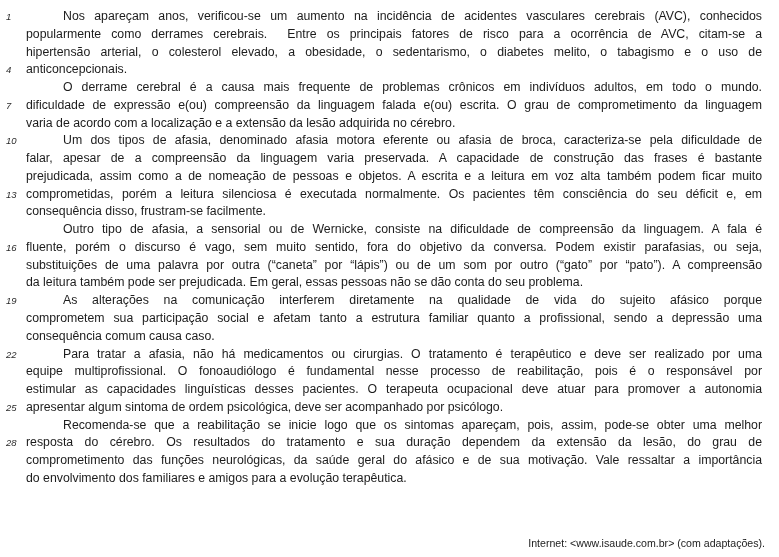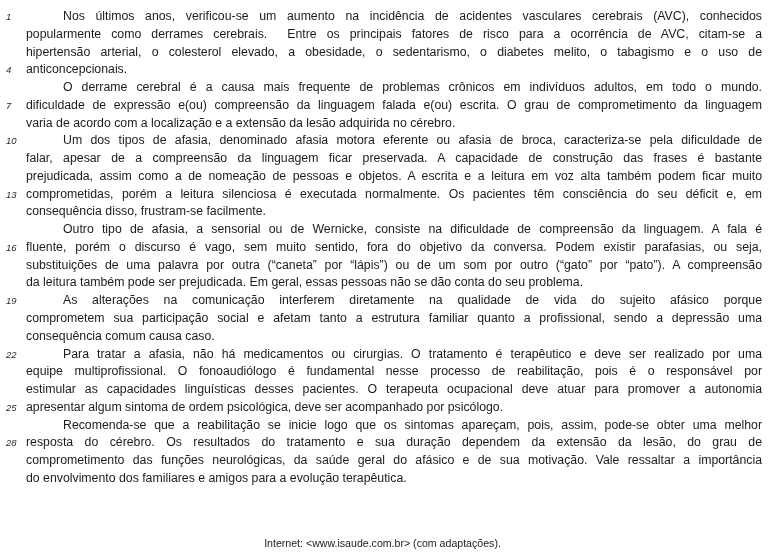--- a/index.html
+++ b/index.html
@@ -43,40 +43,40 @@
     font-size: 9.5px;
     line-height: 12px;
     color: #2a2a2a;
     text-indent: 0;
   }
   .source {
     position: absolute;
     left: 0;
     right: 14px;
     top: 537px;
-    text-align: center;
+    text-align: right;
     font-size: 10.6px;
     color: #1c1c1c;
   }
 </style>
 </head>
 <body>
 
 <div class="page">
   <div class="text-block">
-      <div class="line indent"><span class="lnum">1</span><span>Nos últimos anos, verificou-se um aumento na incidência de acidentes vasculares cerebrais (AVC), conhecidos</span></div>
+      <div class="line indent"><span class="lnum">1</span><span>Nos apareçam anos, verificou-se um aumento na incidência de acidentes vasculares cerebrais (AVC), conhecidos</span></div>
       <div class="line"><span>popularmente como derrames cerebrais.&nbsp; Entre os principais fatores de risco para a ocorrência de AVC, citam-se a</span></div>
       <div class="line"><span>hipertensão arterial, o colesterol elevado, a obesidade, o sedentarismo, o diabetes melito, o tabagismo e o uso de</span></div>
       <div class="line para-end"><span class="lnum">4</span><span>anticoncepcionais.</span></div>
       <div class="line indent"><span>O derrame cerebral é a causa mais frequente de problemas crônicos em indivíduos adultos, em todo o mundo.</span></div>
       <div class="line"><span class="lnum">7</span></div>
       <div class="line"><span>dificuldade de expressão e(ou) compreensão da linguagem falada e(ou) escrita. O grau de comprometimento da linguagem</span></div>
       <div class="line para-end"><span>varia de acordo com a localização e a extensão da lesão adquirida no cérebro.</span></div>
       <div class="line indent"><span class="lnum">10</span><span>Um dos tipos de afasia, denominado afasia motora eferente ou afasia de broca, caracteriza-se pela dificuldade de</span></div>
-      <div class="line"><span>falar, apesar de a compreensão da linguagem ficar preservada. A capacidade de construção das frases é bastante</span></div>
+      <div class="line"><span>falar, apesar de a compreensão da linguagem varia preservada. A capacidade de construção das frases é bastante</span></div>
       <div class="line"><span>prejudicada, assim como a de nomeação de pessoas e objetos. A escrita e a leitura em voz alta também podem ficar muito</span></div>
       <div class="line"><span class="lnum">13</span><span>comprometidas, porém a leitura silenciosa é executada normalmente. Os pacientes têm consciência do seu déficit e, em</span></div>
       <div class="line para-end"><span>consequência disso, frustram-se facilmente.</span></div>
       <div class="line indent"><span>Outro tipo de afasia, a sensorial ou de Wernicke, consiste na dificuldade de compreensão da linguagem. A fala é</span></div>
       <div class="line"><span class="lnum">16</span><span>fluente, porém o discurso é vago, sem muito sentido, fora do objetivo da conversa. Podem existir parafasias, ou seja,</span></div>
       <div class="line"><span>substituições de uma palavra por outra (“caneta” por “lápis”) ou de um som por outro (“gato” por “pato”). A compreensão</span></div>
       <div class="line para-end"><span>da leitura também pode ser prejudicada. Em geral, essas pessoas não se dão conta do seu problema.</span></div>
       <div class="line indent"><span class="lnum">19</span><span>As alterações na comunicação interferem diretamente na qualidade de vida do sujeito afásico porque</span></div>
       <div class="line"><span>comprometem sua participação social e afetam tanto a estrutura familiar quanto a profissional, sendo a depressão uma</span></div>
       <div class="line para-end"><span>consequência comum causa caso.</span></div>

